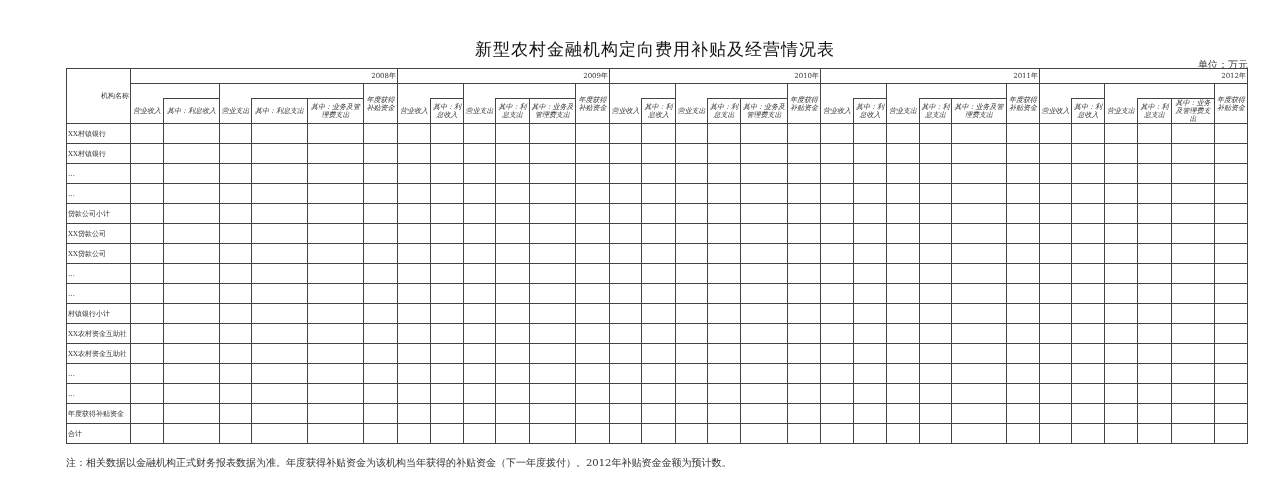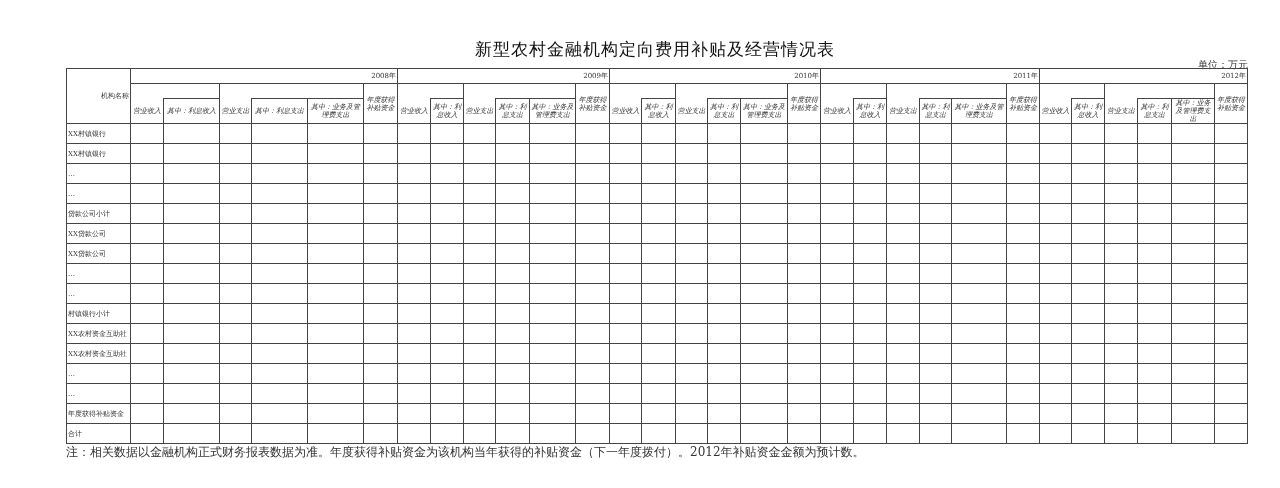--- a/index.html
+++ b/index.html
@@ -11,21 +11,21 @@
   table.grid { position: absolute; left: 66px; top: 68px; border-collapse: collapse;
                table-layout: fixed; }
   table.grid td { border: 1px solid #444; padding: 0 1px; font-size: 7px; line-height: 8px;
                   color: #333; vertical-align: middle; overflow: hidden; }
   .yr { text-align: right; height: 14px; }
   .grp { height: 14px; }
   .leaf { height: 24px; text-align: center; font-style: italic; }
   .span2 { text-align: left; }
   .namehdr { text-align: right; }
   .rowlabel { height: 19px; text-align: left; white-space: nowrap; margin-top: 12px; }
-  .note { position: absolute; left: 66px; top: 444px; font-size: 12px; color: #333; white-space: nowrap; }
+  .note { position: absolute; left: 66px; top: 456px; font-size: 10px; color: #333; white-space: nowrap; }
 </style>
 </head>
 <body>
 
 <div class="title">新型农村金融机构定向费用补贴及经营情况表</div>
 <div class="unit">单位：万元</div>
 
 <table class="grid">
   <colgroup id="cols">
       <col style="width: 64px;">

